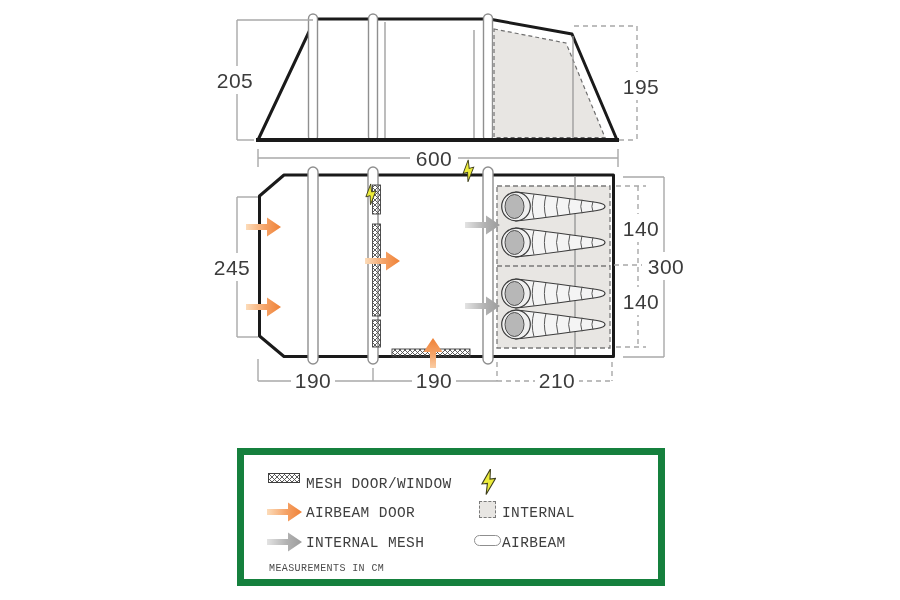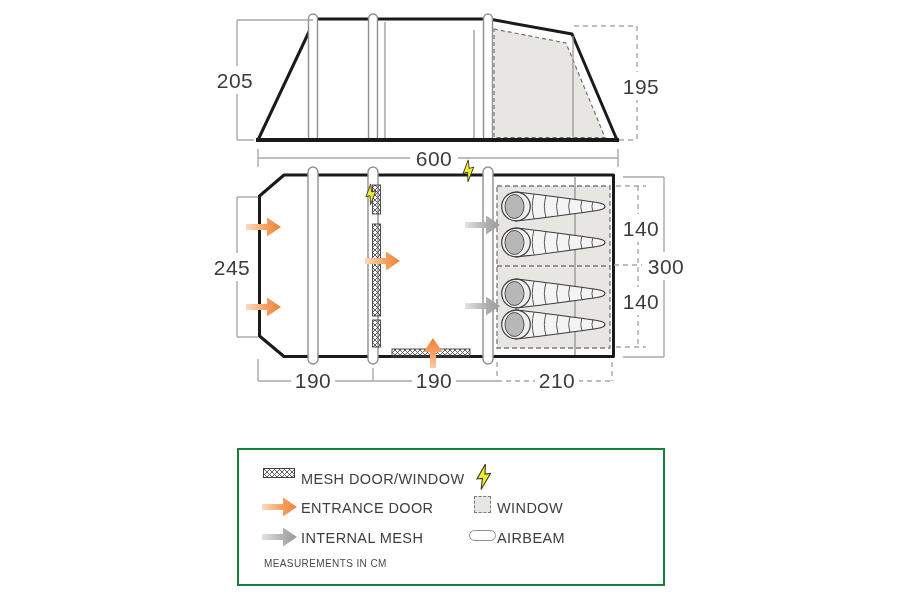--- a/index.html
+++ b/index.html
@@ -2,21 +2,21 @@
 <html><head>
 <meta charset="utf-8">
 <style>
   html,body{margin:0;padding:0;background:#ffffff;}
   #stage{position:relative;width:900px;height:600px;background:#ffffff;overflow:hidden;
          font-family:"Liberation Sans", sans-serif;text-align:center;}
   #plan-svg{position:absolute;left:0;top:0;}
   .dim-text{font-family:"Liberation Sans", sans-serif;font-size:21px;fill:#3c3c3c;letter-spacing:0.5px;}
   
   .legend{position:absolute;left:237px;top:448px;width:428px;height:138px;
-          border:2px solid #15803d;background:#ffffff;box-sizing:border-box;}
+          border:7px solid #15803d;background:#ffffff;box-sizing:border-box;font-family:Liberation Mono, monospace;}
   .legend-item{position:absolute;height:24px;display:flex;align-items:center;}
   .legend-icon{position:absolute;display:flex;align-items:center;justify-content:center;width:40px;}
   .legend-label{font-size:14.5px;color:#3f3f3f;letter-spacing:0.4px;white-space:nowrap;}
   .legend-foot{position:absolute;left:25px;top:108px;font-size:10px;color:#4a4a4a;letter-spacing:0.4px;}
   .bedroom-swatch{width:17px;height:17px;background:#e8e6e3;border:1.6px dashed #7a7a7a;box-sizing:border-box;}
   .airbeam-swatch{width:27px;height:11px;background:#ffffff;border:1.5px solid #8f8f8f;border-radius:6px;box-sizing:border-box;}
 </style>
 </head>
 <body>
 
@@ -205,28 +205,28 @@
       <path d="M10,0 L0,14 L5.5,14 L3,25 L14,10 L8.5,10 Z" transform="translate(2.5,1) rotate(-6)" fill="#ecec3a" stroke="#3f3f1e" stroke-width="1.1"></path>
     </svg>
   </div>
 
   <div class="legend-icon" style="left:20px;top:47px;">
     <svg width="35" height="20">
           <use href="#arrowshape" fill="url(#gradOrange)"></use>
         </svg>
   </div>
   <div class="legend-item" style="left:62px;top:46px;">
-    <span class="legend-label">ENTRANCE DOOR</span>
+    <span class="legend-label">AIRBEAM DOOR</span>
   </div>
 
   <div class="legend-icon" style="left:223px;top:46px;">
     <div class="bedroom-swatch"></div>
   </div>
   <div class="legend-item" style="left:258px;top:46px;">
-    <span class="legend-label">WINDOW</span>
+    <span class="legend-label">INTERNAL</span>
   </div>
 
   <div class="legend-icon" style="left:20px;top:77px;">
     <svg width="35" height="20">
           <use href="#arrowshape" fill="url(#gradGray)"></use>
         </svg>
   </div>
   <div class="legend-item" style="left:62px;top:76px;">
     <span class="legend-label">INTERNAL MESH</span>
   </div>

